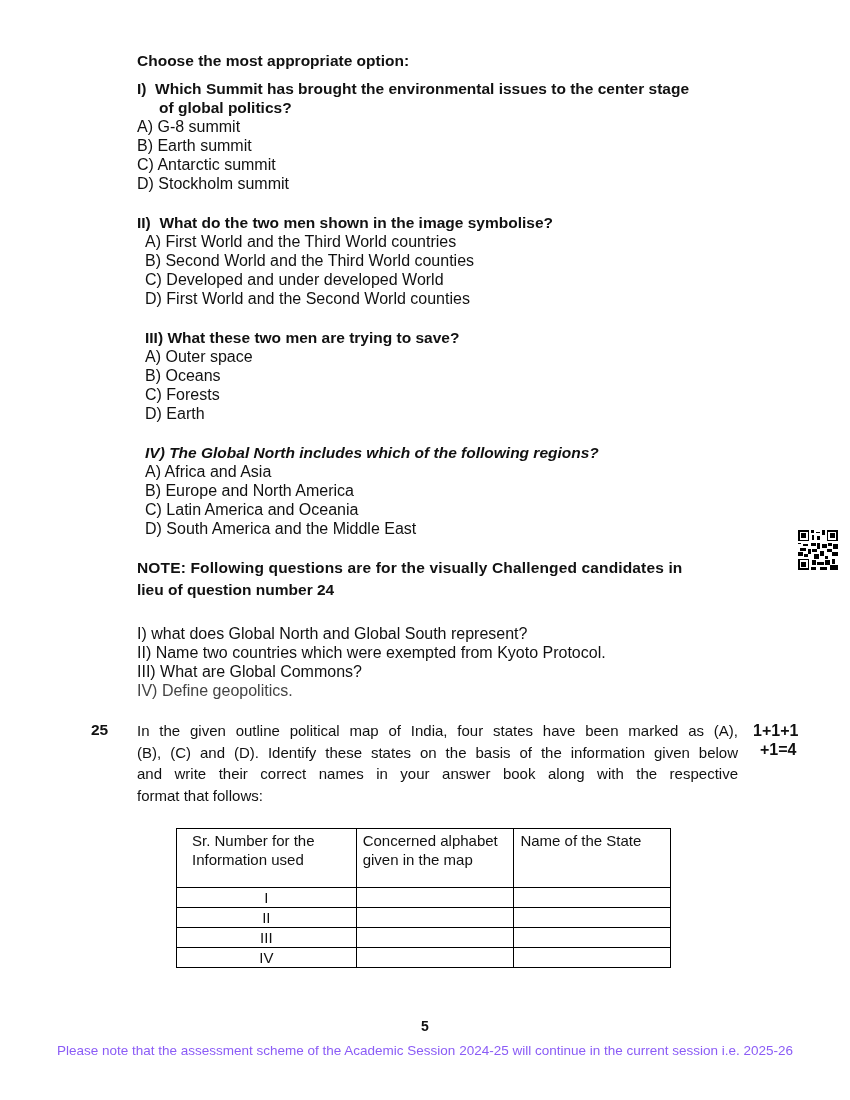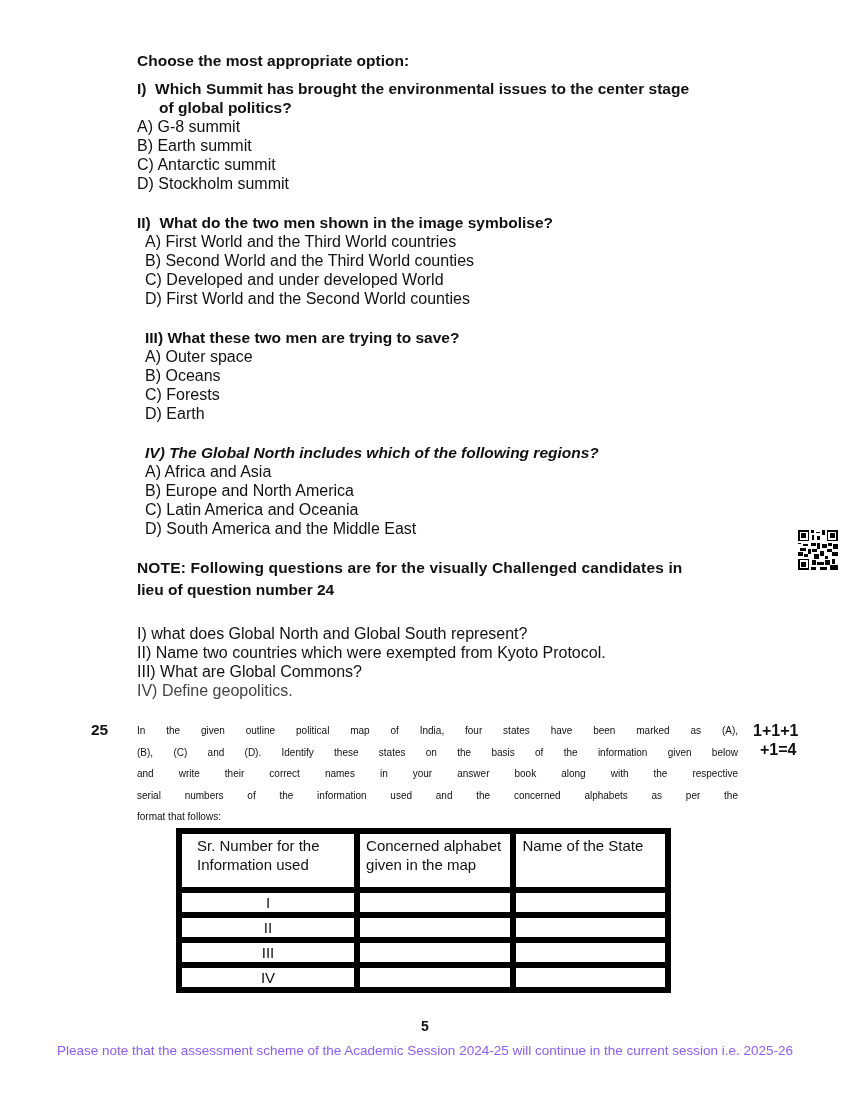--- a/index.html
+++ b/index.html
@@ -11,21 +11,21 @@
   .b { font-weight: bold; }
   .line { position: absolute; font-size: 16px; line-height: 19px; white-space: nowrap; }
   .t15 { font-size: 15.5px; }
   .gray { color: #444; }
   .just { text-align: justify; }
   table.fmt {
     position: absolute; left: 176px; top: 828px; width: 495px;
     border-collapse: collapse; font-size: 15px; line-height: 19px;
   }
   table.fmt td, table.fmt th {
-    border: 6px solid #000000; padding: 0 6px; vertical-align: top;
+    border: 1px solid #000000; padding: 0 6px; vertical-align: top;
     font-weight: normal; text-align: left;
   }
   table.fmt th { padding-top: 2px; padding-bottom: 2px; padding-left: 6px; }
   table.fmt td { height: 18px; padding-top: 0; padding-bottom: 0; }
   table.fmt td.c { text-align: center; }
   .qr {
     position: absolute; left: 798px; top: 530px; width: 40px; height: 40px;
   }
 </style>
 </head>
@@ -118,25 +118,24 @@
 
 <div class="line b t15 just" style="left:137px; top:558px; width:600px; display:flex; justify-content:space-between; letter-spacing:0.15px;">NOTE: Following questions are for the visually Challenged candidates in</div>
 <div class="line b t15" style="left:137px; top:580px;">lieu of question number 24</div>
 
 <div class="line" style="left:137px; top:624px;">I) what does Global North and Global South represent?</div>
 <div class="line" style="left:137px; top:643px;">II) Name two countries which were exempted from Kyoto Protocol.</div>
 <div class="line" style="left:137px; top:662px;">III) What are Global Commons?</div>
 <div class="line gray" style="left:137px; top:681px;">IV) Define geopolitics.</div>
 
 <div class="line b t15" style="left:91px; top:720px;">25</div>
-<div class="abs" style="left:137px; top:720px; width:601px; font-size:10px; line-height:21.5px;">
+<div class="abs" style="left:137px; top:720px; width:601px; font-size:15px; line-height:21.5px;">
   <div style="text-align:justify; text-align-last:justify;">In the given outline political map of India, four states have been marked as (A),</div>
   <div style="text-align:justify; text-align-last:justify;">(B), (C) and (D). Identify these states on the basis of the information given below</div>
   <div style="text-align:justify; text-align-last:justify;">and write their correct names in your answer book along with the respective</div>
-  <div style="text-align:justify; text-align-last:justify;">serial numbers of the information used and the concerned alphabets as per the</div>
   <div>format that follows:</div>
 </div>
 <div class="line b" style="left:753px; top:721px;">1+1+1</div>
 <div class="line b" style="left:760px; top:740px;">+1=4</div>
 
 <table class="fmt">
   <colgroup>
     <col style="width:180px">
       <col style="width:158px">
       <col style="width:157px">

